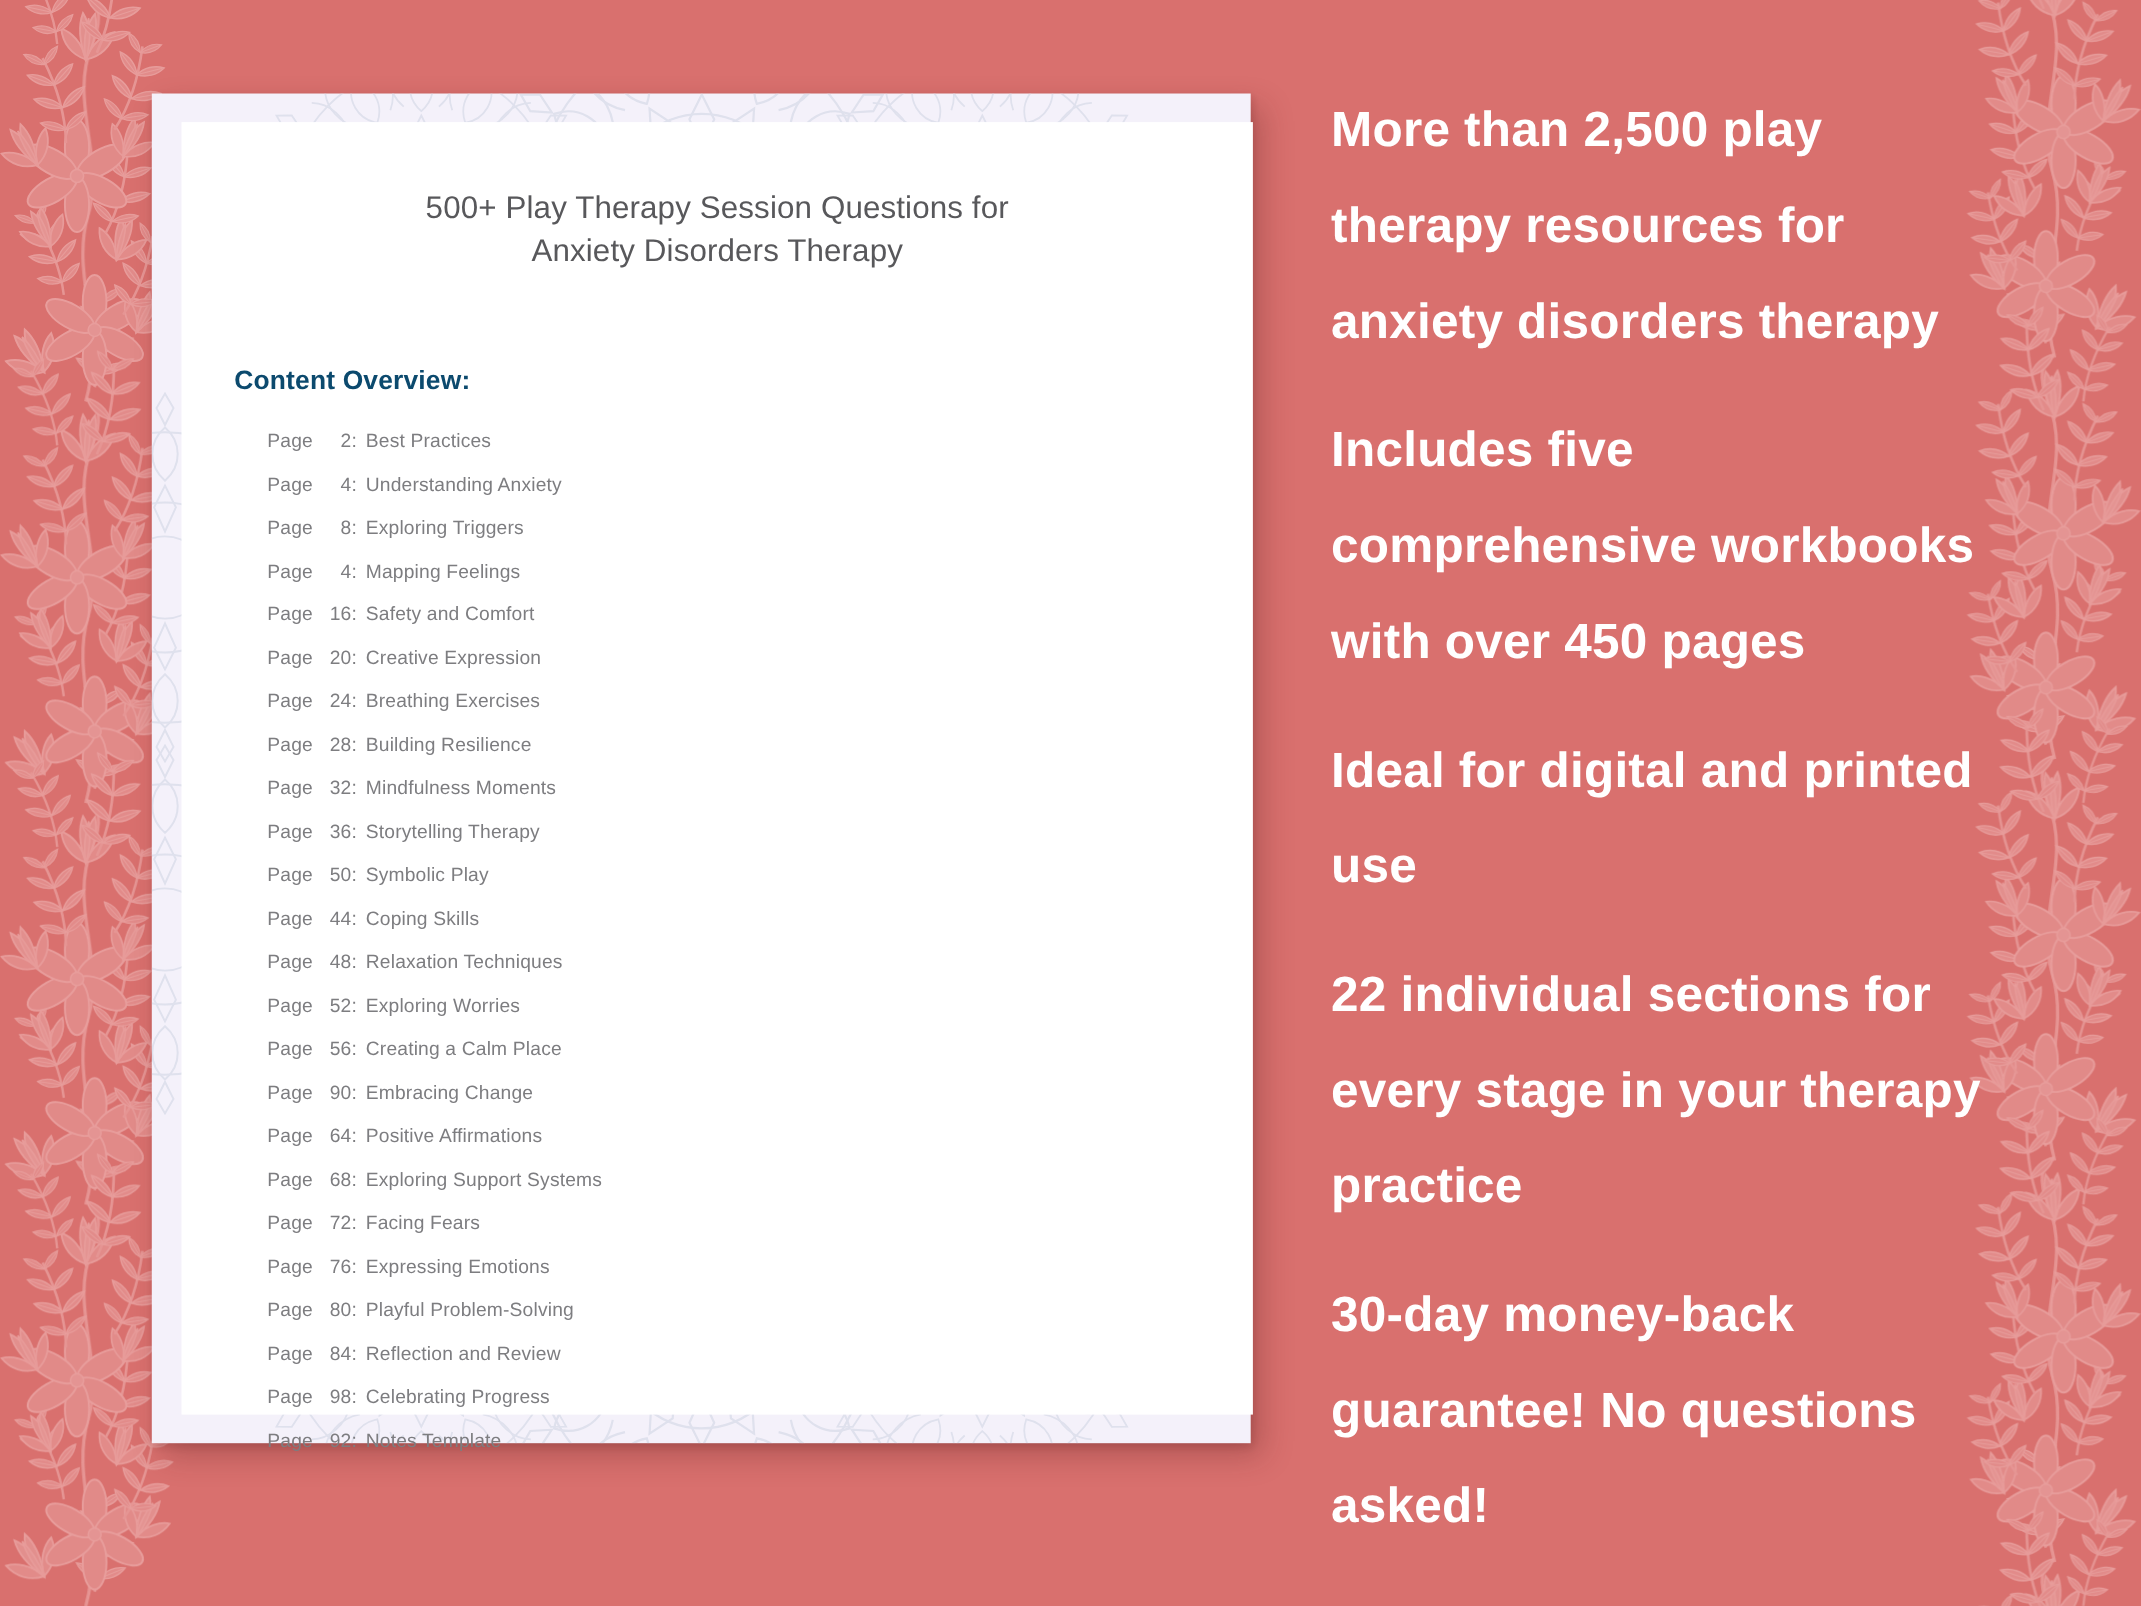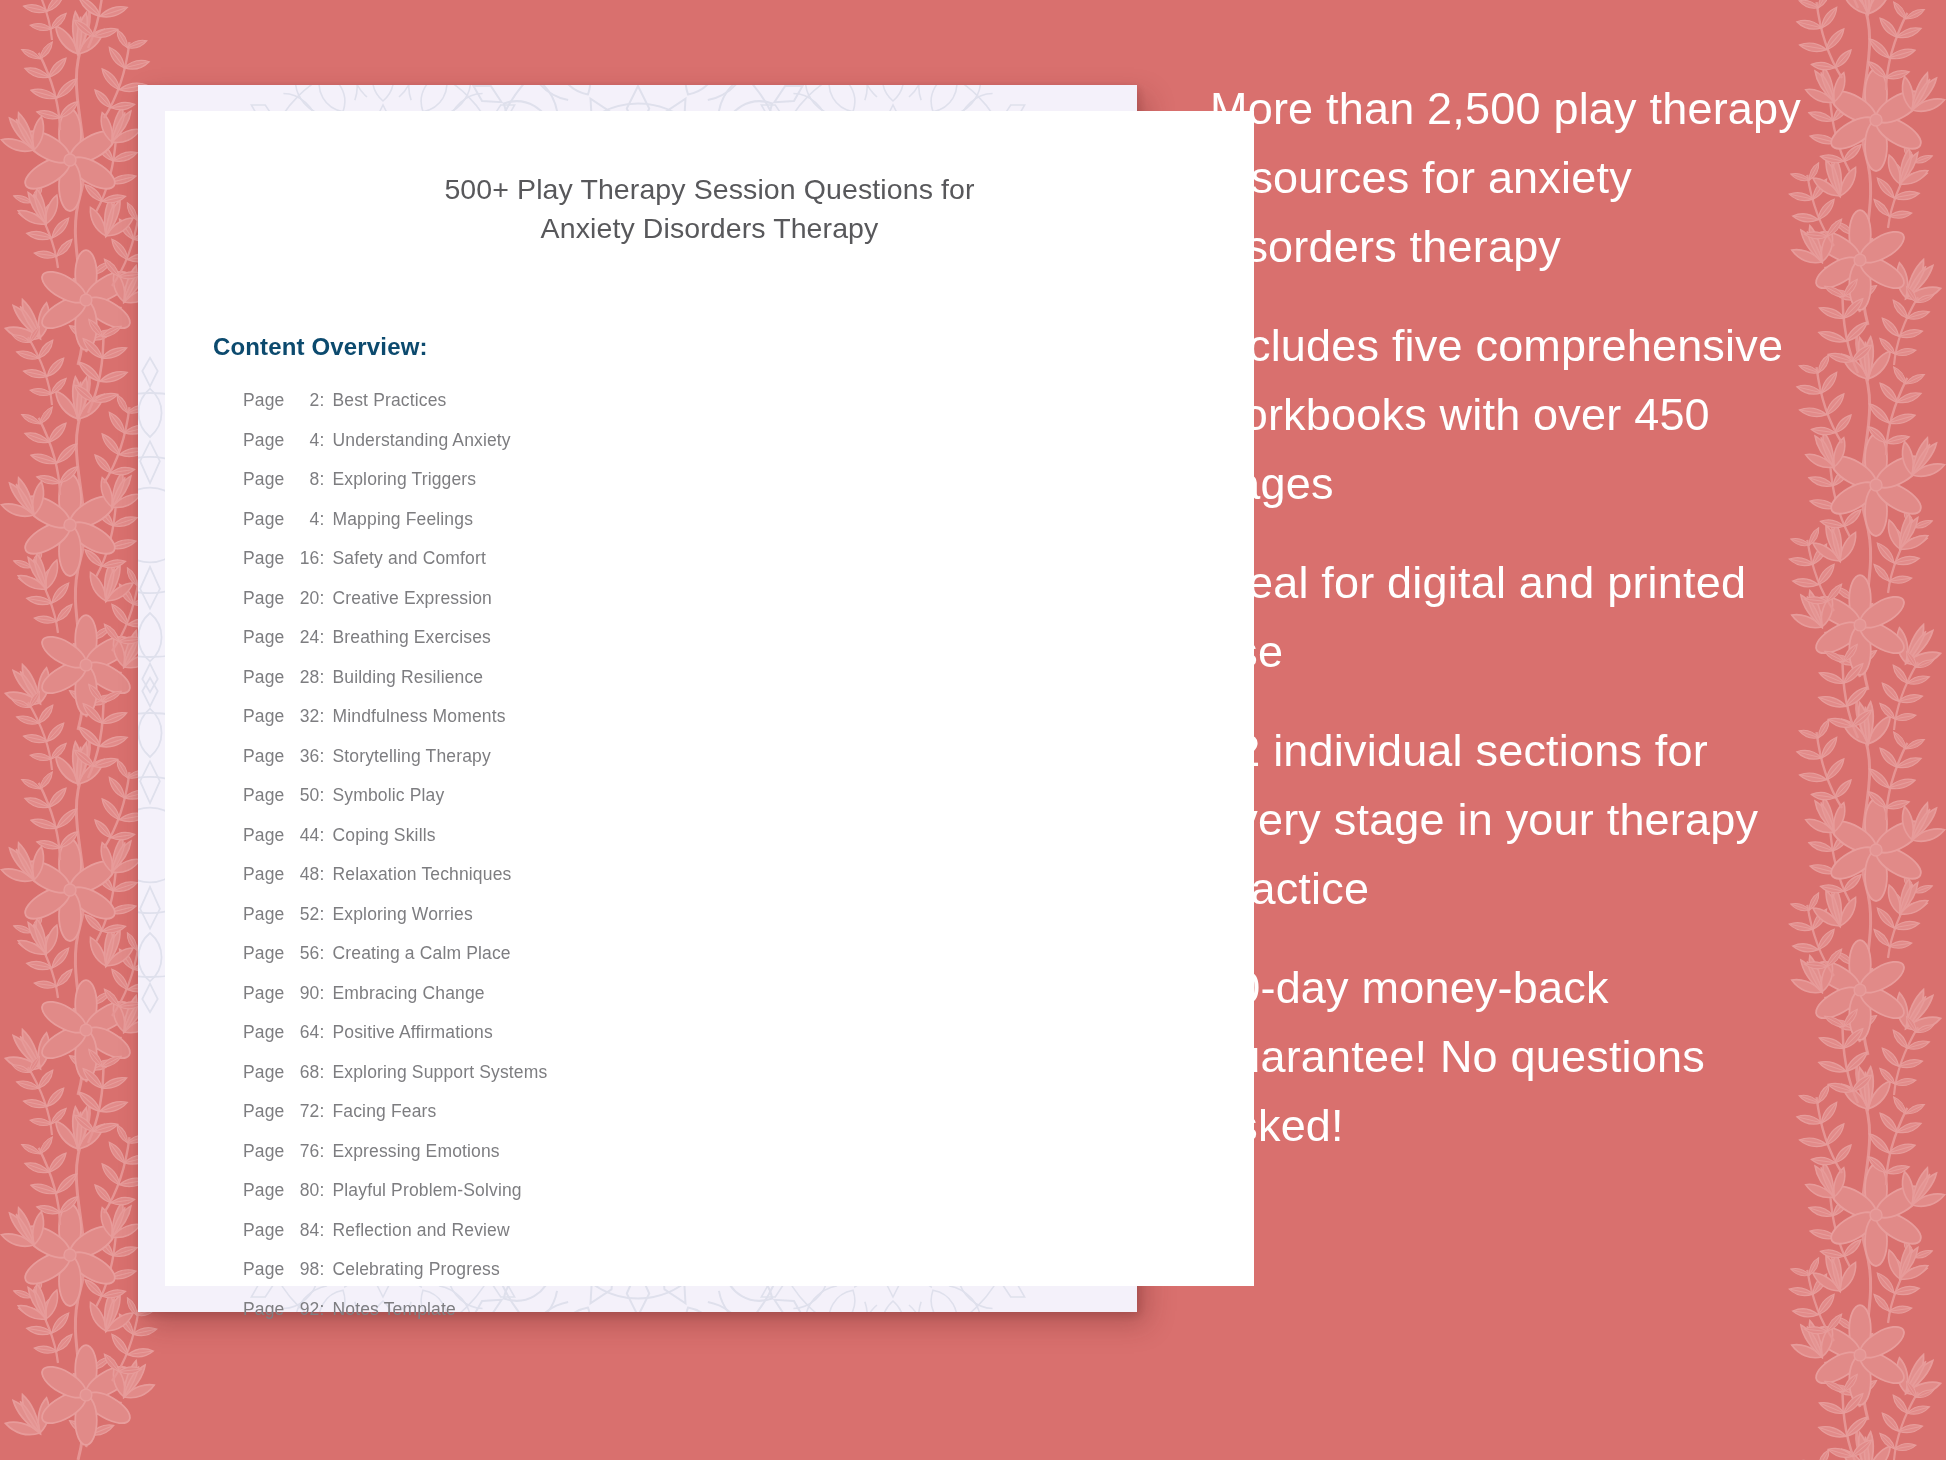--- a/index.html
+++ b/index.html
@@ -46,21 +46,21 @@
     inset: 0;
     overflow: hidden;
     pointer-events: none;
   }
   #doc-watermark svg { position: absolute; display: block; }
 
   #page-sheet {
     position: absolute;
     left: 27px;
     top: 26px;
-    width: 1089px;
+    width: 974px;
     height: 1175px;
     background: #ffffff;
   }
 
   .doc-title {
     position: absolute;
     left: 0;
     top: 59px;
     width: 100%;
     text-align: center;
@@ -105,22 +105,22 @@
   
   #marketing-column {
     position: absolute;
     left: 1210px;
     top: 74px;
     width: 620px;
   }
   .marketing-block {
     color: #ffffff;
     font-size: 45px;
-    line-height: 69px;
-    font-weight: 400;
+    line-height: 87px;
+    font-weight: 700;
     letter-spacing: 0.2px;
     margin-bottom: 30px;
   }
   .marketing-block:last-child { margin-bottom: 0; }
 </style>
 </head>
 <body>
 
 <div id="stage">
 

